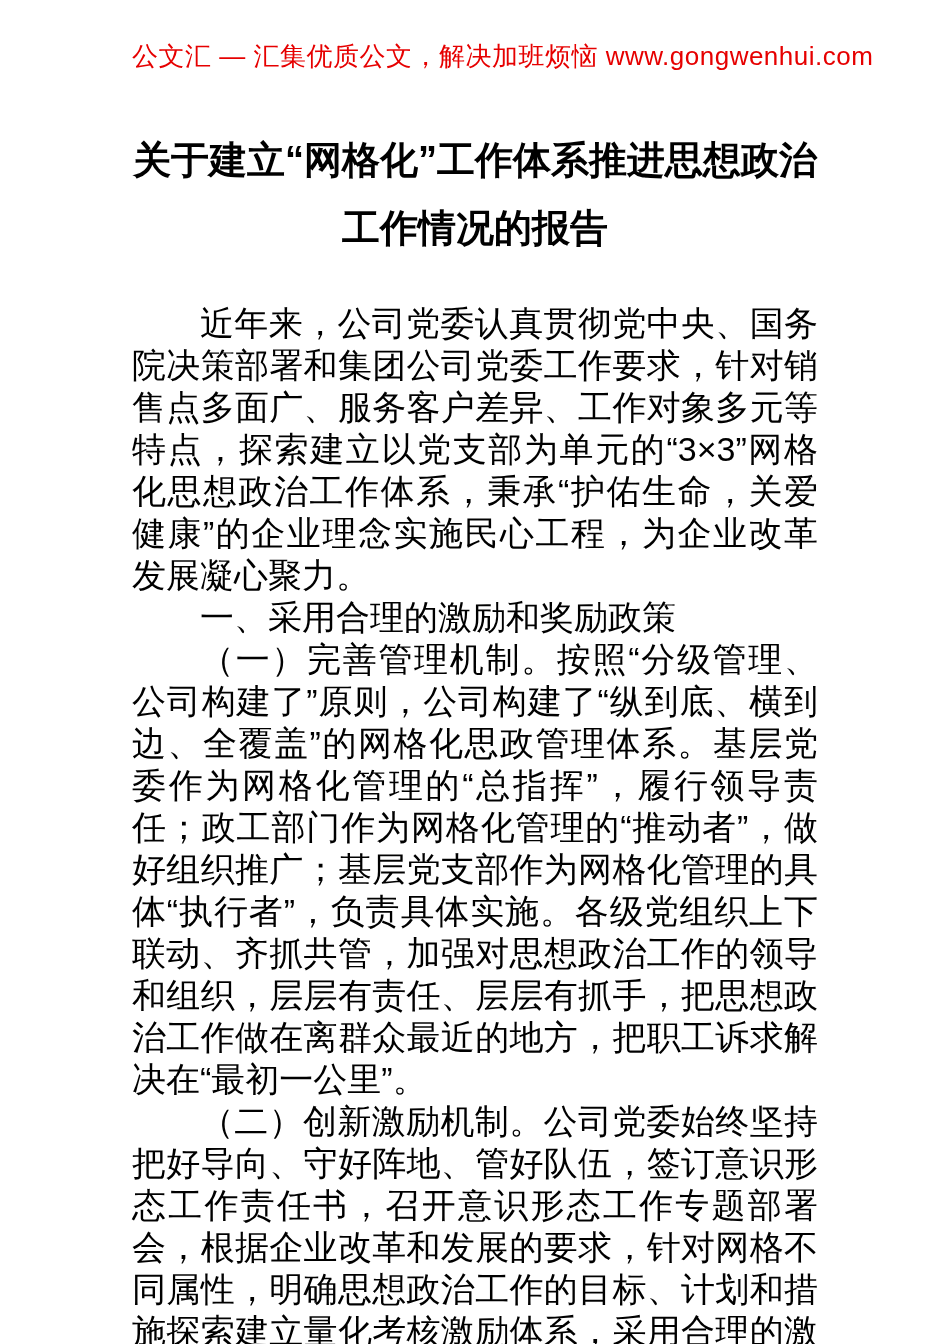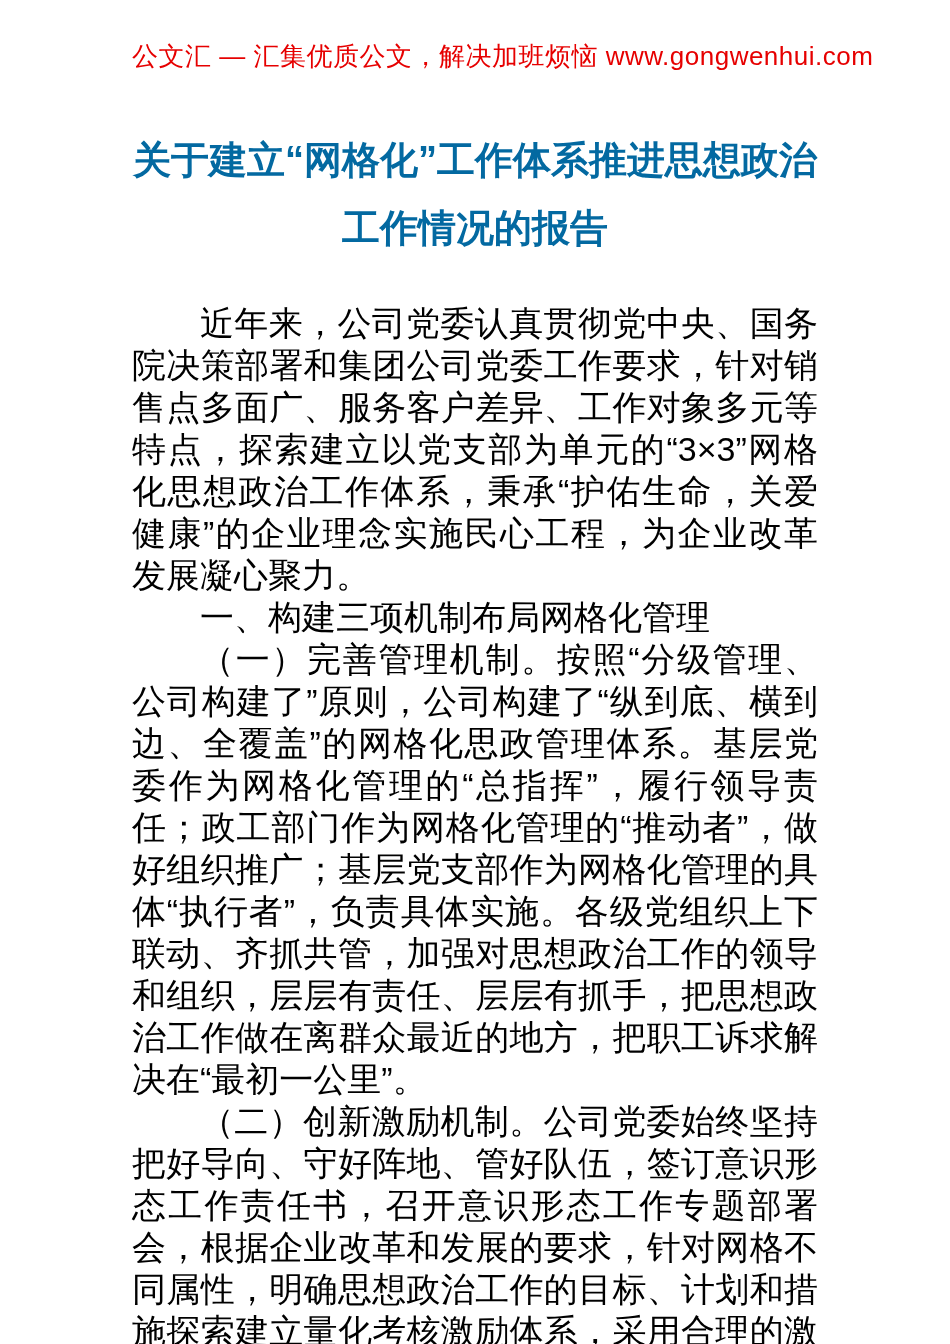--- a/index.html
+++ b/index.html
@@ -24,21 +24,21 @@
     line-height: 32px;
     letter-spacing: 0.5px;
     white-space: nowrap;
   }
   .title {
     margin-top: 54px;
     text-align: center;
     font-size: 38px;
     line-height: 68px;
     font-weight: bold;
-    color: #0369a1;
+    color: #000000;
   }
   .content {
     margin-top: 40px;
     font-size: 34px;
     line-height: 42px;
     text-align: justify;
     color: #000000;
   }
   .para {
     margin: 0;
@@ -50,17 +50,17 @@
   }
 </style>
 </head>
 <body>
 
 <div class="page">
   <div class="watermark" style="color: rgb(230, 0, 0);">公文汇 — 汇集优质公文，解决加班烦恼 www.gongwenhui.com</div>
   <div class="title">关于建立“网格化”工作体系推进思想政治工作情况的报告</div>
   <div class="content">
       <p class="para">近年来，公司党委认真贯彻党中央、国务院决策部署和集团公司党委工作要求，针对销售点多面广、服务客户差异、工作对象多元等特点，探索建立以党支部为单元的“3×3”网格化思想政治工作体系，秉承“护佑生命，关爱健康”的企业理念实施民心工程，为企业改革发展凝心聚力。</p>
-      <p class="para heading">一、构建三项机制布局网格化管理</p>
+      <p class="para heading">一、采用合理的激励和奖励政策</p>
       <p class="para">（一）完善管理机制。按照“分级管理、公司构建了”原则，公司构建了“纵到底、横到边、全覆盖”的网格化思政管理体系。基层党委作为网格化管理的“总指挥”，履行领导责任；政工部门作为网格化管理的“推动者”，做好组织推广；基层党支部作为网格化管理的具体“执行者”，负责具体实施。各级党组织上下联动、齐抓共管，加强对思想政治工作的领导和组织，层层有责任、层层有抓手，把思想政治工作做在离群众最近的地方，把职工诉求解决在“最初一公里”。</p>
       <p class="para">（二）创新激励机制。公司党委始终坚持把好导向、守好阵地、管好队伍，签订意识形态工作责任书，召开意识形态工作专题部署会，根据企业改革和发展的要求，针对网格不同属性，明确思想政治工作的目标、计划和措施探索建立量化考核激励体系，采用合理的激励和奖励政策</p>
     </div>
 </div>
 
 </body></html>

